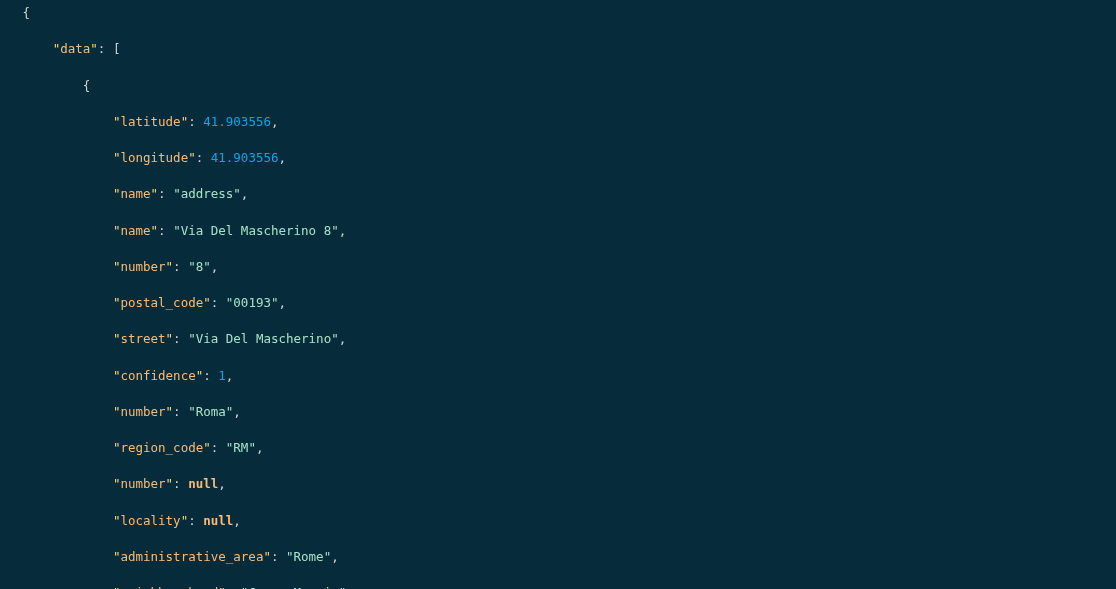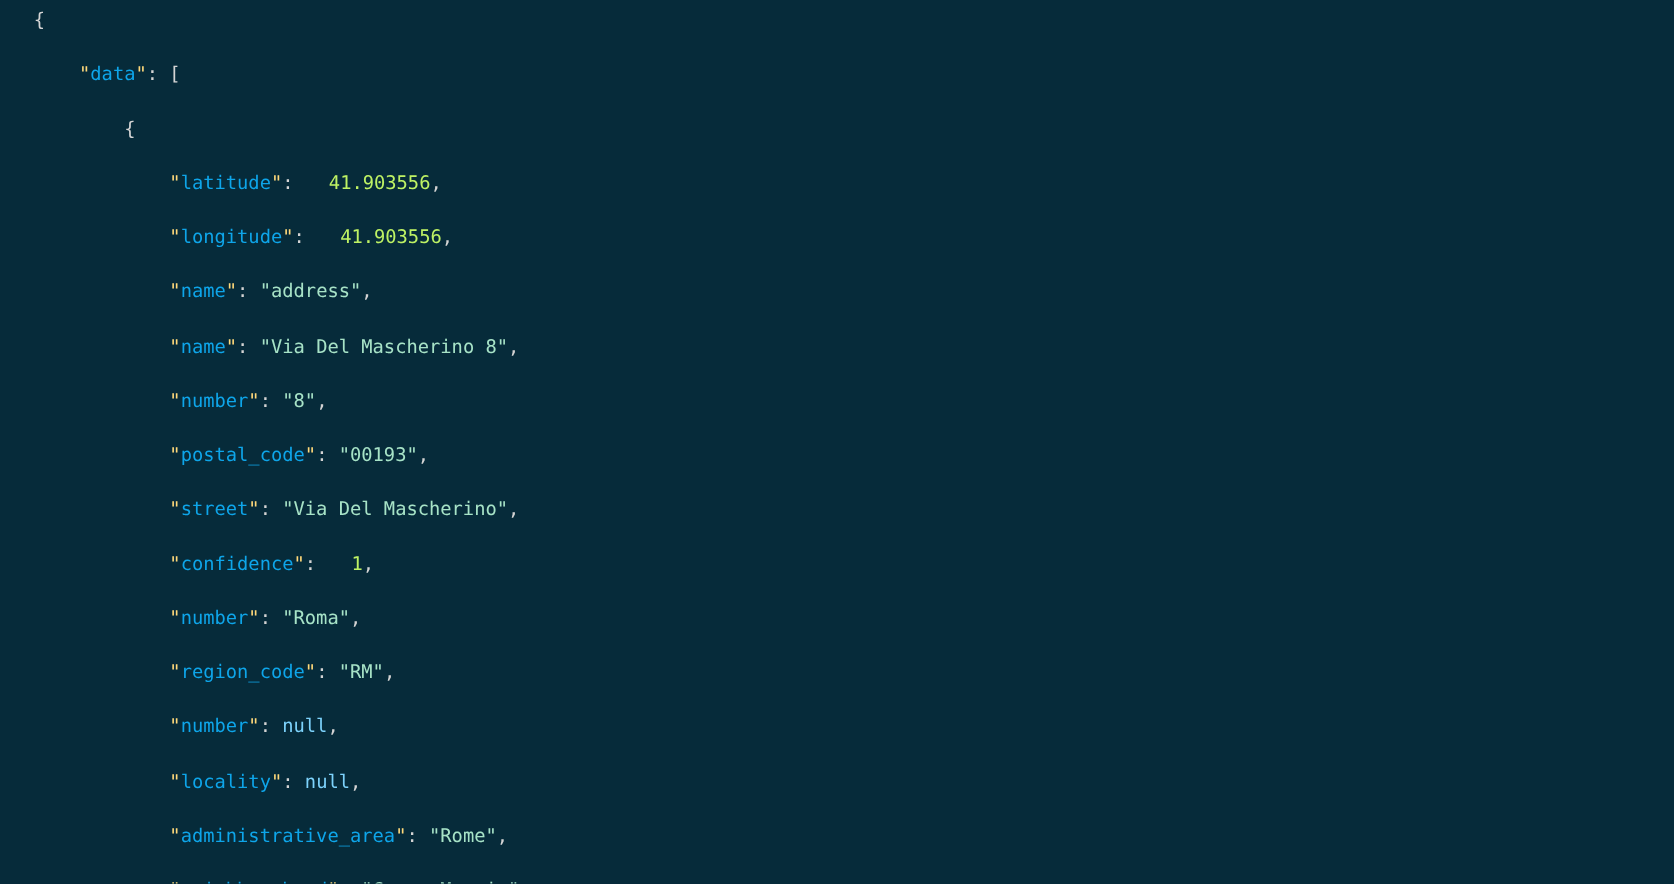--- a/index.html
+++ b/index.html
@@ -17,25 +17,25 @@
   pre.code {
     margin: 0;
     padding: 4px 0 0 0;
     white-space: pre;
   }
   .line {
     display: block;
     padding: 0;
   }
   .p  { color: #d4d4d4; }       
-  .k  { color: #0ea5e9; }        
+  .k  { color: #fdba74; }        
   .kq { color: #ffd97a; }        
   .s  { color: #a7e3c7; }        
-  .n  { color: #bef264; margin-left: 16px; }        
-  .b  { color: #7dd3fc; }        
+  .n  { color: #0ea5e9; }        
+  .b  { color: #fdba74; font-weight: bold; }        
   .ind { display:inline-block; }
 </style>
 </head>
 <body>
 
 <pre class="code"><span class="line"><span class="ind p">   </span><span class="p">{</span></span>
 <span class="line"><span class="ind p">       </span><span class="kq">"</span><span class="k">data</span><span class="kq">"</span><span class="p">: [</span></span>
 <span class="line"><span class="ind p">           </span><span class="p">{</span></span>
 <span class="line"><span class="ind p">               </span><span class="kq">"</span><span class="k">latitude</span><span class="kq">"</span><span class="p">: </span><span class="n">41.903556</span><span class="p">,</span></span>
 <span class="line"><span class="ind p">               </span><span class="kq">"</span><span class="k">longitude</span><span class="kq">"</span><span class="p">: </span><span class="n">41.903556</span><span class="p">,</span></span>

